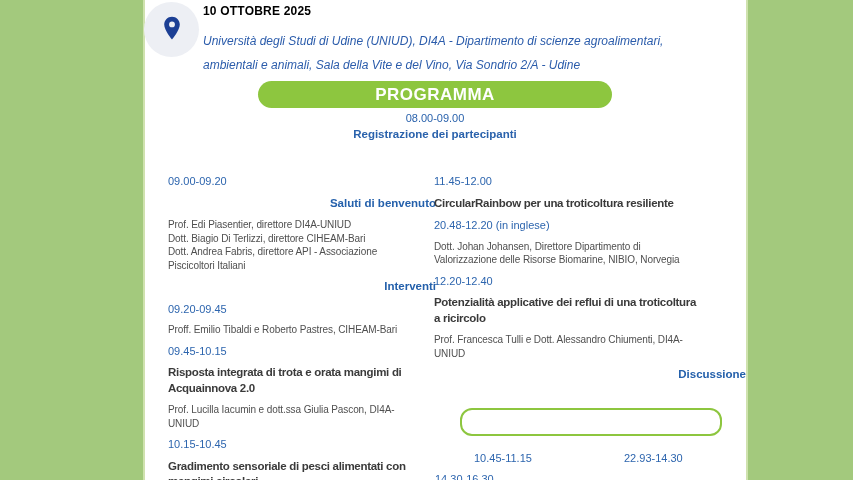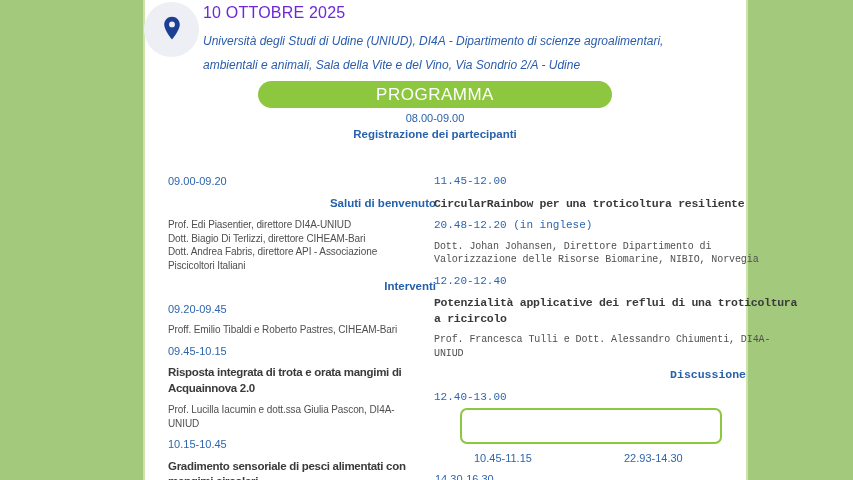--- a/index.html
+++ b/index.html
@@ -18,57 +18,57 @@
 
   .pin-circle {
     position: absolute; left: 144px; top: 2px; width: 55px; height: 55px;
     background: #edeff4; border-radius: 50%;
     display: flex; align-items: center; justify-content: center;
   }
   .pin-circle svg { width: 26px; height: 26px; }
 
   .date-title {
     position: absolute; left: 203px; top: 4px;
-    font-size: 16px; font-weight: 400; color: #6d28d9; letter-spacing: 0.2px;
+    font-size: 12px; font-weight: 700; color: #000000; letter-spacing: 0.2px;
   }
   .venue {
     position: absolute; left: 203px; top: 29px;
     font-size: 12px; font-style: italic; color: #2b5cab;
     line-height: 24px; white-space: pre;
   }
 
   .programma-pill {
     position: absolute; left: 258px; top: 81px; width: 354px; height: 27px;
     background: #8dc63f; border-radius: 14px;
     display: flex; align-items: center; justify-content: center;
   }
   .programma-pill .label {
-    color: #ffffff; font-size: 17px; font-weight: 400; letter-spacing: 0.5px;
+    color: #ffffff; font-size: 17px; font-weight: 700; letter-spacing: 0.5px;
   }
 
   .registration {
     position: absolute; left: 258px; top: 111px; width: 354px;
     text-align: center; color: #2a62ac;
   }
   .registration .reg-time  { font-size: 11px; line-height: 15px; }
   .registration .reg-label { font-size: 11.5px; font-weight: 700; line-height: 16px; }
 
   .schedule-col { position: absolute; top: 167px; }
   .schedule-col.left  { left: 168px; width: 268px; }
-  .schedule-col.right { left: 434px; width: 312px; font-family: Liberation Mono, monospace; }
+  .schedule-col.right { left: 434px; width: 312px; }
 
   .blk { white-space: pre; margin-top: 7px; }
   .b-time    { font-size: 11px;   color: #2d65ae; line-height: 14.5px; }
   .b-section { font-size: 11.5px; color: #2460ab; line-height: 15.5px; font-weight: 700; text-align: right; }
   .b-title   { font-size: 11.5px; color: #3a3a3a; line-height: 15.5px; font-weight: 700; letter-spacing: -0.3px; }
   .b-speaker { font-size: 10px;   color: #4f4f4f; line-height: 13.5px; letter-spacing: -0.1px; }
 
   .break-box {
-    position: absolute; left: 460px; top: 408px; width: 262px; height: 36px;
-    border: 2px solid #8dc63f; border-radius: 7px; background: #ffffff;
+    position: absolute; left: 460px; top: 408px; width: 262px; height: 28px;
+    border: 2px solid #8dc63f; border-radius: 12px; background: #ffffff;
     display: flex; padding: 5px 1px 0 12px;
   }
   .break-item { white-space: pre; }
   .break-item.first { width: 150px; }
   .break-item .bi-time  { font-size: 11px;   color: #2d65ae; line-height: 15px; }
 
   .next-time-partial {
     position: absolute; left: 435px; top: 472px;
     font-size: 11px; color: #2d65ae; line-height: 14.5px;
   }
@@ -125,21 +125,20 @@
     <div class="blk b-title">CircularRainbow per una troticoltura resiliente</div>
     <div class="blk b-time">20.48-12.20 (in inglese)</div>
     <div class="blk b-speaker">Dott. Johan Johansen, Direttore Dipartimento di
 Valorizzazione delle Risorse Biomarine, NIBIO, Norvegia</div>
     <div class="blk b-time">12.20-12.40</div>
     <div class="blk b-title">Potenzialità applicative dei reflui di una troticoltura
 a ricircolo</div>
     <div class="blk b-speaker">Prof. Francesca Tulli e Dott. Alessandro Chiumenti, DI4A-
 UNIUD</div>
     <div class="blk b-section">Discussione</div>
-    <div class="blk b-time">12.40-13.00</div>
   </div>
 
 <div class="break-box">
   <div class="break-item first">
     <div class="bi-time">10.45-11.15</div>
     
   </div>
   <div class="break-item">
     <div class="bi-time">22.93-14.30</div>
     

